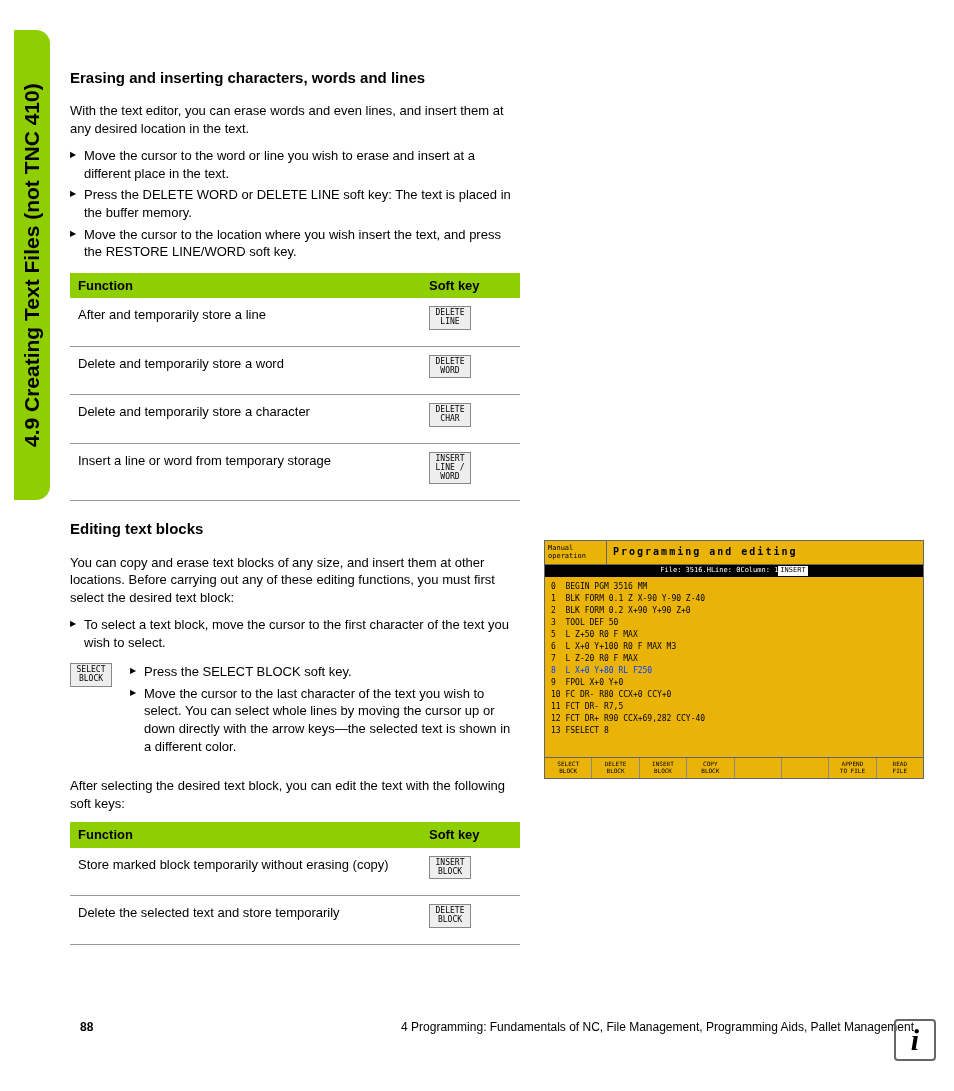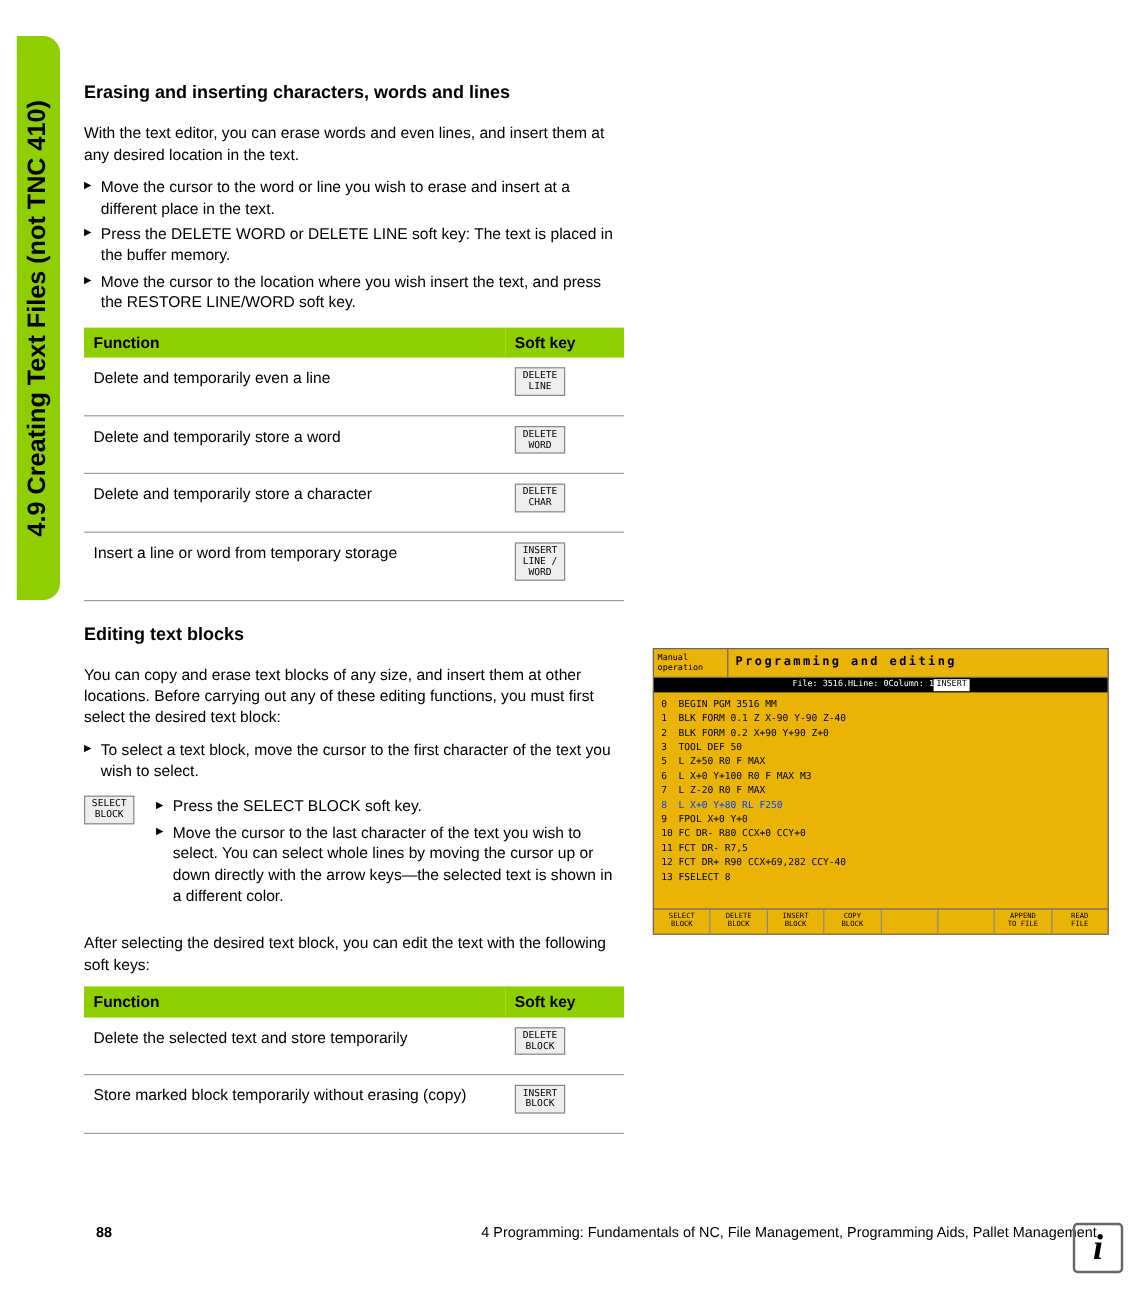--- a/index.html
+++ b/index.html
@@ -116,21 +116,21 @@
     <li>Move the cursor to the location where you wish insert the text, and press the RESTORE LINE/WORD soft key.</li>
   </ul>
 
   <table>
     <tbody>
         <tr>
       <th>Function</th>
       <th>Soft key</th>
     </tr>
     <tr>
-      <td>Delete and temporarily even a line</td>
+      <td>After and temporarily store a line</td>
       <td><span class="softkey-btn">DELETE
 LINE</span></td>
     </tr>
     <tr>
       <td>Delete and temporarily store a word</td>
       <td><span class="softkey-btn">DELETE
 WORD</span></td>
     </tr>
     <tr>
       <td>Delete and temporarily store a character</td>
@@ -167,27 +167,27 @@
 
   <p>After selecting the desired text block, you can edit the text with the following soft keys:</p>
 
   <table>
     <tbody>
         <tr>
       <th>Function</th>
       <th>Soft key</th>
     </tr>
     <tr>
-      <td>Delete the selected text and store temporarily</td>
-      <td><span class="softkey-btn">DELETE
-BLOCK</span></td>
-    </tr>
-    <tr>
       <td>Store marked block temporarily without erasing (copy)</td>
       <td><span class="softkey-btn">INSERT
+BLOCK</span></td>
+    </tr>
+    <tr>
+      <td>Delete the selected text and store temporarily</td>
+      <td><span class="softkey-btn">DELETE
 BLOCK</span></td>
     </tr>
   </tbody>
     </table>
 
 </div>
 
 <div class="screenshot">
   <div class="ss-header">
     <div class="ss-mode">Manual

